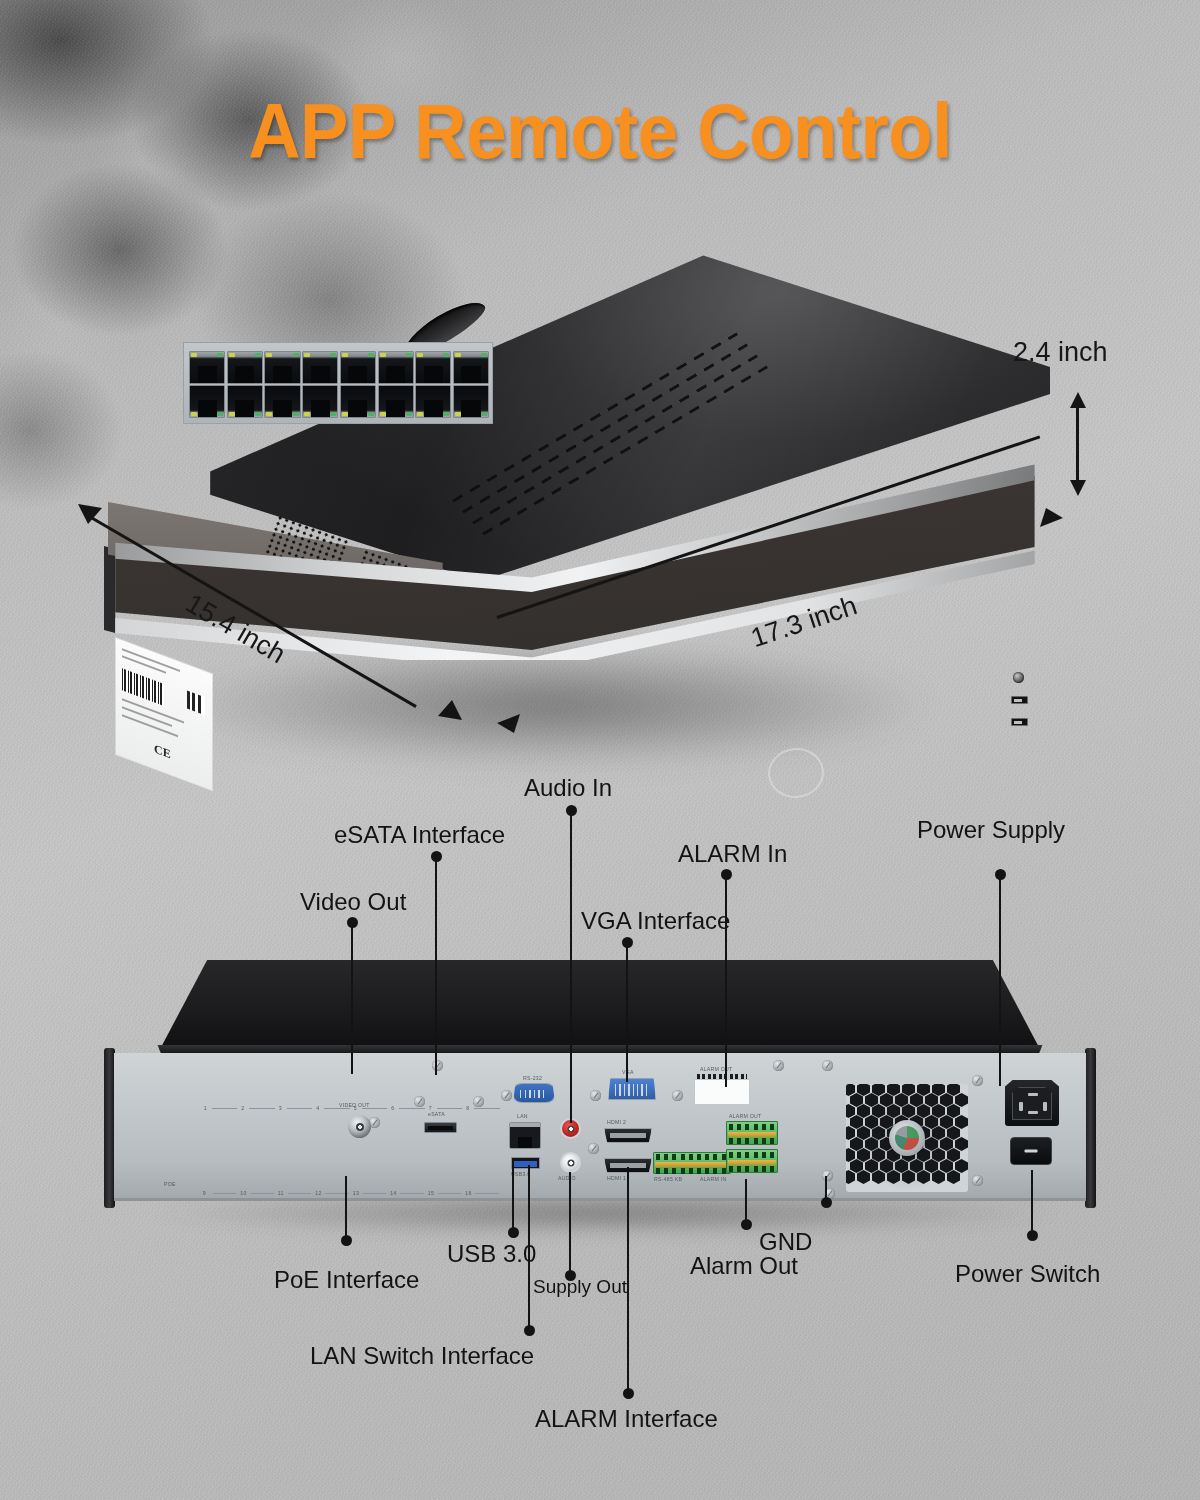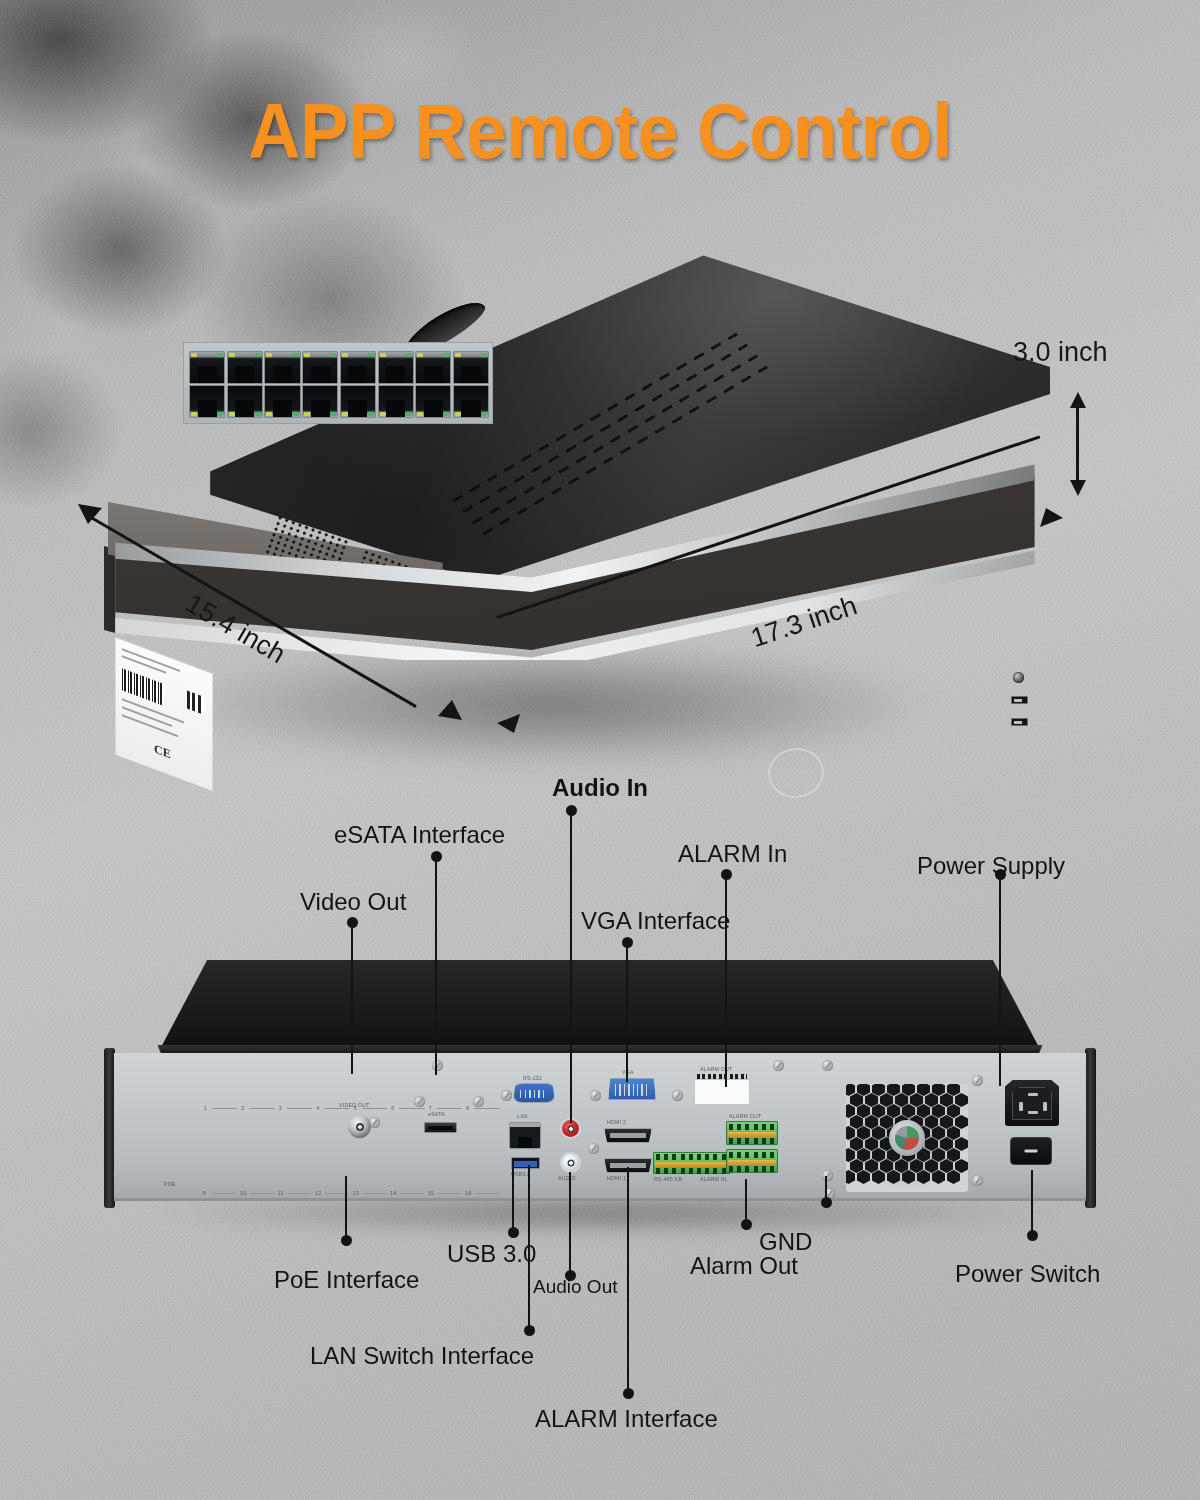--- a/index.html
+++ b/index.html
@@ -491,21 +491,21 @@
       <div class="lbl-line" style="left:6px; top:74px; width:56px;"></div>
       <div id="ce-mark">CE</div>
     </div>
   </div>
 
   <div class="dimline" style="left:1076px; top:400px; width:2.6px; height:88px;"></div>
   <svg style="position:absolute; left:1064px; top:392px; width:28px; height:106px;">
     <polygon points="14,0 22,16 6,16" fill="#141414"></polygon>
     <polygon points="14,104 22,88 6,88" fill="#141414"></polygon>
   </svg>
-  <div class="dim-label" style="left:1013px; top:337px;">3.0 inch</div>
+  <div class="dim-label" style="left:1013px; top:337px;">2.4 inch</div>
 
   <div class="dimline" style="left:497px; top:616px; width:572px; height:2.6px; transform-origin:left center; transform:rotate(-18.4deg);"></div>
   <svg style="position:absolute; left:480px; top:500px; width:600px; height:240px;">
     <polygon points="17,223 40,214 34,233" fill="#141414"></polygon>
     <polygon points="583,18 560,27 566,8" fill="#141414"></polygon>
   </svg>
   <div class="dim-label" style="left:752px; top:624px; transform-origin:left center; transform:rotate(-18.4deg);">17.3 inch</div>
 
   <div class="dimline" style="left:86px; top:513px; width:382px; height:2.6px; transform-origin:left center; transform:rotate(30.2deg);"></div>
   <svg style="position:absolute; left:70px; top:498px; width:410px; height:240px;">
@@ -802,44 +802,44 @@
       <div class="num-rule" style="left: 475.25px; top: 1193px; width: 23.5px;"></div>
     </div>
 
   <div id="callouts-top">
       <div class="callout-text" style="left: 300px; top: 888px;">Video Out</div>
       <div class="callout-dot" style="left: 346.5px; top: 916.5px;"></div>
       <div class="callout-line" style="left: 350.8px; height: 152px; top: 922px;"></div>
       <div class="callout-text" style="left: 334px; top: 821px;">eSATA Interface</div>
       <div class="callout-dot" style="left: 430.5px; top: 850.5px;"></div>
       <div class="callout-line" style="left: 434.8px; height: 219px; top: 856px;"></div>
-      <div class="callout-text" style="left: 552px; top: 774px; font-weight: bold;">Audio In</div>
+      <div class="callout-text" style="left: 524px; top: 774px;">Audio In</div>
       <div class="callout-dot" style="left: 565.5px; top: 804.5px;"></div>
       <div class="callout-line" style="left: 569.8px; height: 313px; top: 810px;"></div>
       <div class="callout-text" style="left: 581px; top: 907px;">VGA Interface</div>
       <div class="callout-dot" style="left: 621.5px; top: 936.5px;"></div>
       <div class="callout-line" style="left: 625.8px; height: 140px; top: 942px;"></div>
       <div class="callout-text" style="left: 678px; top: 840px;">ALARM In</div>
       <div class="callout-dot" style="left: 720.5px; top: 868.5px;"></div>
       <div class="callout-line" style="left: 724.8px; height: 213px; top: 874px;"></div>
-      <div class="callout-text" style="left: 917px; top: 816px; margin-top: 36px;">Power Supply</div>
+      <div class="callout-text" style="left: 917px; top: 816px;">Power Supply</div>
       <div class="callout-dot" style="left: 994.5px; top: 868.5px;"></div>
       <div class="callout-line" style="left: 998.8px; height: 212px; top: 874px;"></div>
     </div>
   <div id="callouts-bottom">
       <div class="callout-text" style="left: 274px; top: 1266px;">PoE Interface</div>
       <div class="callout-dot" style="left: 340.5px; top: 1234.5px;"></div>
       <div class="callout-line" style="left: 344.8px; height: 64px; top: 1176px;"></div>
       <div class="callout-text" style="left: 447px; top: 1240px;">USB 3.0</div>
       <div class="callout-dot" style="left: 507.5px; top: 1226.5px;"></div>
       <div class="callout-line" style="left: 511.8px; height: 70px; top: 1162px;"></div>
       <div class="callout-text" style="left: 310px; top: 1342px;">LAN Switch Interface</div>
       <div class="callout-dot" style="left: 523.5px; top: 1324.5px;"></div>
       <div class="callout-line" style="left: 527.8px; height: 165px; top: 1165px;"></div>
-      <div class="callout-text small" style="left: 533px; top: 1276px;">Audio Out</div>
+      <div class="callout-text small" style="left: 533px; top: 1276px;">Supply Out</div>
       <div class="callout-dot" style="left: 564.5px; top: 1269.5px;"></div>
       <div class="callout-line" style="left: 568.8px; height: 103px; top: 1172px;"></div>
       <div class="callout-text" style="left: 535px; top: 1405px;">ALARM Interface</div>
       <div class="callout-dot" style="left: 622.5px; top: 1387.5px;"></div>
       <div class="callout-line" style="left: 626.8px; height: 226px; top: 1167px;"></div>
       <div class="callout-text" style="left: 690px; top: 1252px;">Alarm Out</div>
       <div class="callout-dot" style="left: 740.5px; top: 1218.5px;"></div>
       <div class="callout-line" style="left: 744.8px; height: 45px; top: 1179px;"></div>
       <div class="callout-text" style="left: 759px; top: 1228px;">GND</div>
       <div class="callout-dot" style="left: 820.5px; top: 1196.5px;"></div>

